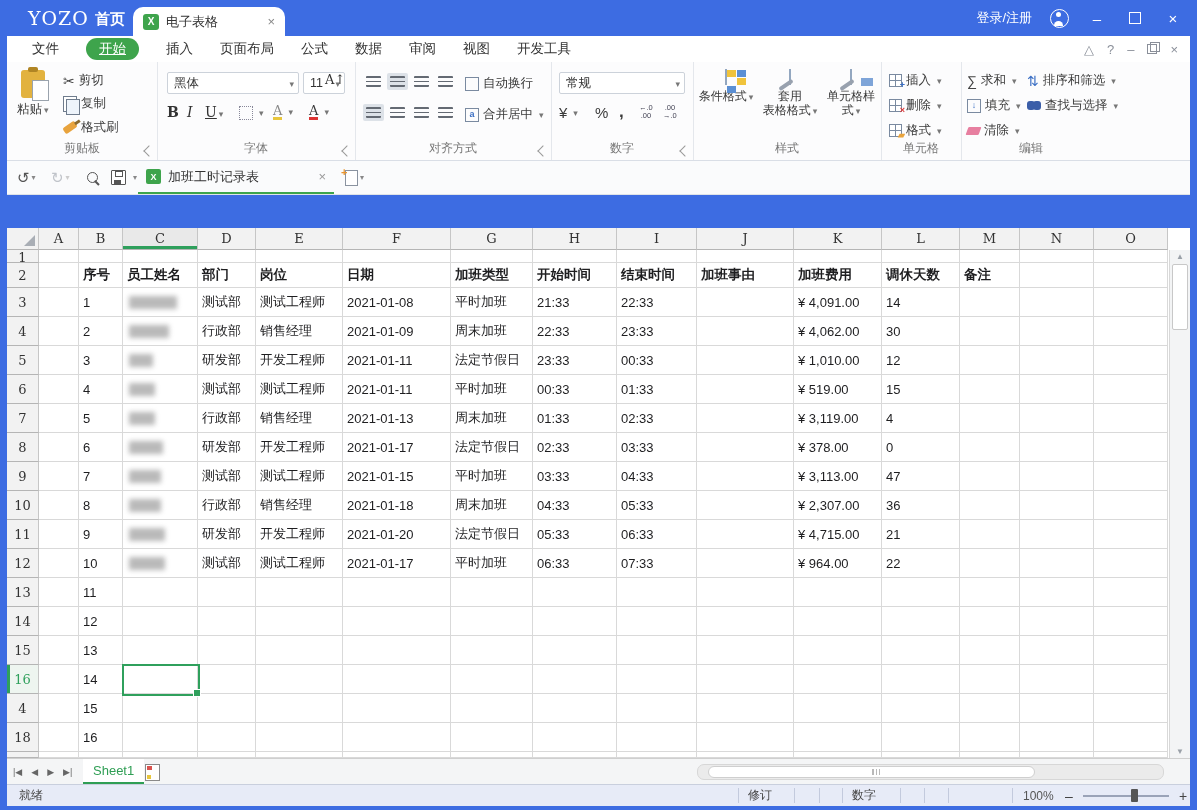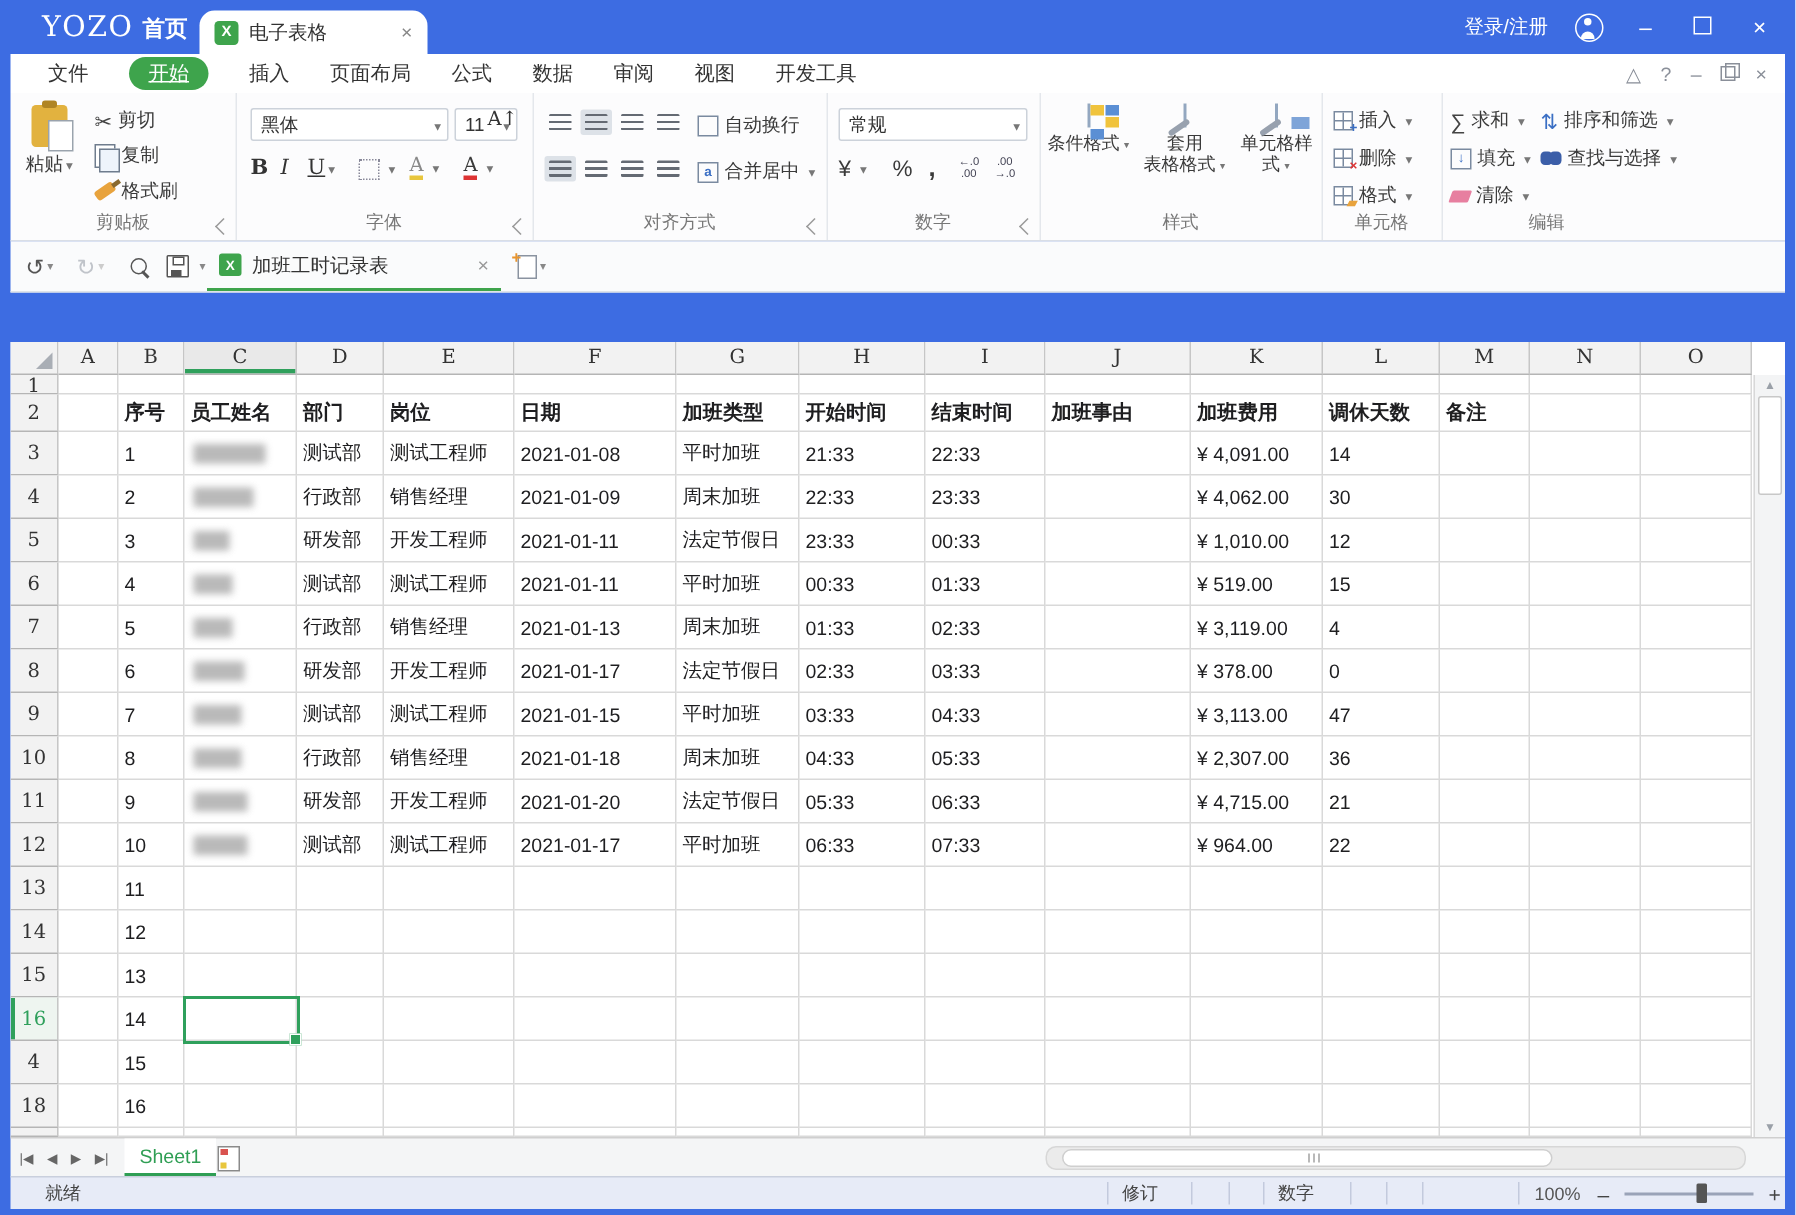--- a/index.html
+++ b/index.html
@@ -54,21 +54,21 @@
   .colorA{font-family:"DejaVu Serif",serif;font-size:13px;border-bottom:3px solid #d33;line-height:13px;}
   .fillA{font-family:"DejaVu Serif",serif;font-size:13px;border-bottom:3px solid #e8c63d;line-height:13px;}
   .decic{display:inline-block;font-size:7.5px;line-height:8px;color:#445;text-align:center;}
   .tblic{width:32px;height:25px;border:1px solid #93a7c0;position:relative;background-image:repeating-linear-gradient(to right,transparent 0 9.5px,#b9c7d9 9.5px 10.5px),repeating-linear-gradient(to bottom,transparent 0 7.3px,#b9c7d9 7.3px 8.3px);background-color:#fff;margin:0 auto;}
   .tblic::after{content:"";position:absolute;right:-4px;bottom:-3px;width:16px;height:4px;background:#98a1ae;transform:rotate(-35deg);border-radius:2px;}
   .tbl-cond::before{content:"";position:absolute;left:1px;top:0;width:9px;height:7px;background:#f0c33c;box-shadow:10px 8px 0 #f0c33c,10px 0 0 #5b8fd4,0 16px 0 #5b8fd4;}
   .tbl-cond::after{display:none;}
   .tbl-style::before{content:"";position:absolute;left:0;top:0;width:100%;height:8px;background:#4f81c7;box-shadow:0 8px 0 #7ea4d8;}
   .tbl-cell::before{content:"";position:absolute;left:10px;top:8px;width:12px;height:8px;background:#7ea4d8;}
   .stylebtn{position:absolute;top:8px;text-align:center;font-size:12px;color:#3a3a3a;}
-  .stylebtn .lbl{margin-top:5px;line-height:14px;font-family:Liberation Mono, monospace;}
+  .stylebtn .lbl{margin-top:5px;line-height:14px;}
   .mini{display:inline-block;width:11px;height:11px;border:1px solid #7a8aa0;background:linear-gradient(#7a8aa0,#7a8aa0) 50% 0/1px 100% no-repeat,linear-gradient(#7a8aa0,#7a8aa0) 0 50%/100% 1px no-repeat,#fff;position:relative;}
   .mini i{position:absolute;right:-4px;bottom:-4px;font-style:normal;font-size:9px;font-weight:bold;}
   .eraser{display:inline-block;width:13px;height:8px;background:#e77fa0;transform:skewX(-20deg);border-radius:1px;}
   .binoc{display:inline-block;width:14px;height:9px;position:relative;}
   .binoc::before,.binoc::after{content:"";position:absolute;top:0;width:8px;height:9px;border-radius:3px;background:#3b5ea8;}
   .binoc::before{left:0;}
   .binoc::after{right:0;}
   .fillbox{display:inline-block;width:12px;height:12px;border:1px solid #7a8aa0;color:#3b6fc4;font-size:9px;line-height:11px;text-align:center;font-weight:bold;}
   
   .quickbar{top:161px;height:34px;background:#fafbfc;border-bottom:1px solid #dfe3e8;}
@@ -734,21 +734,21 @@
     <div class="sheettab">
         <span>Sheet1</span>
       </div>
     <span class="addsheet"></span>
     <div class="htrack">
         <div class="hthumb"></div>
       </div>
   </div>
 
   <div class="band statusbar">
-    <span class="st" style="left:23px">就绪</span>
+    <span class="st" style="left:12px">就绪</span>
     <span class="stdiv" style="left:731px"></span>
     <span class="st" style="left:741px">修订</span>
     <span class="stdiv" style="left:787px"></span>
     <span class="stdiv" style="left:812px"></span>
     <span class="stdiv" style="left:835px"></span>
     <span class="st" style="left:845px">数字</span>
     <span class="stdiv" style="left:893px"></span>
     <span class="stdiv" style="left:917px"></span>
     <span class="stdiv" style="left:941px"></span>
     <span class="stdiv" style="left:1005px"></span>

